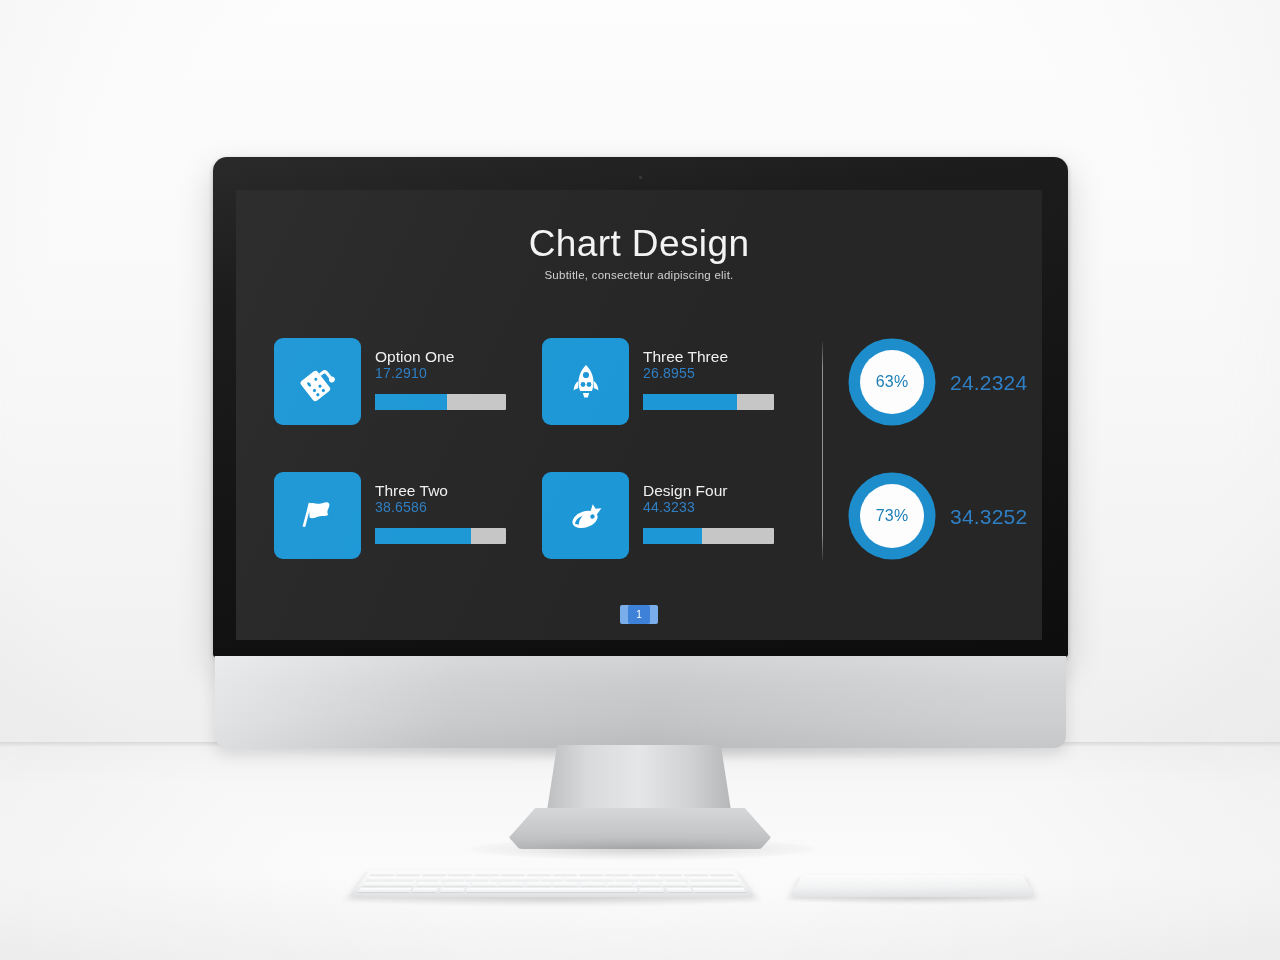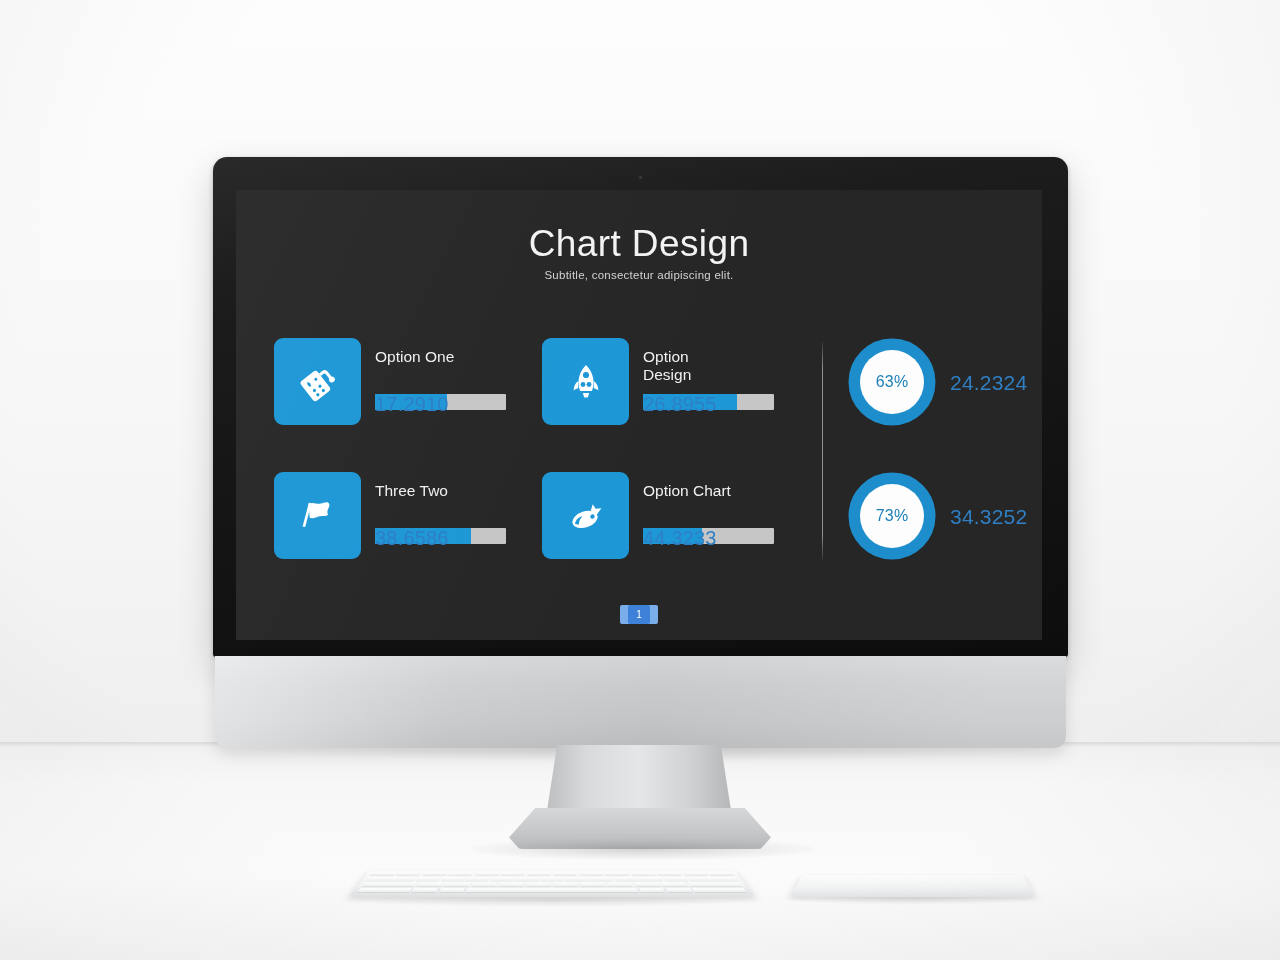--- a/index.html
+++ b/index.html
@@ -285,25 +285,24 @@
     font-size: 15.5px;
     color: #f0f0f0;
     line-height: 1.16;
     max-width: 96px;
   }
   .option-value {
     position: absolute;
     left: 0;
     top: 27px;
     z-index: 1;
-    font-size: 20px;
+    font-size: 14px;
     color: #2f7fc4;
     letter-spacing: 0.2px;
     white-space: nowrap;
-    margin-top: 28px;
   }
   .option-bar {
     position: absolute;
     left: 0;
     top: 56px;
     width: 131px;
     height: 16px;
     background: #c6c6c6;
     border-radius: 1px;
     overflow: hidden;
@@ -462,21 +461,21 @@
                         <path d="M30.8 22 c2.9 2.2 4.4 5.3 4.6 9.4 c-1.8 -1.3 -3.3 -2 -4.6 -2.2 z"></path>
                         <circle cx="23" cy="16" r="3.1" fill="#1d97d6"></circle>
                         <circle cx="20" cy="25.5" r="2.4" fill="#1d97d6"></circle>
                         <circle cx="26" cy="25.5" r="2.4" fill="#1d97d6"></circle>
                         <path d="M19.8 34 h6.4 l-1.4 4.6 h-3.6 z"></path>
                       </g>
                     </svg>
                   </span>
                 </div>
                 <div class="option-body">
-                  <div class="option-label">Option Design</div>
+                  <div class="option-label">Three Three</div>
                   <div class="option-value">26.8955</div>
                   <div class="option-bar">
                     <div class="option-bar-fill" style="width: 72%;"></div>
                   </div>
                 </div>
               </div>
 
               <div class="option-item">
                 <div class="option-tile">
                   <span>
@@ -504,21 +503,21 @@
                       <g fill="#ffffff" transform="rotate(-18 23 23)">
                         <ellipse cx="21" cy="26" rx="13" ry="8"></ellipse>
                         <path d="M28 21 l5 -7 l1.5 5 l5.5 1.5 l-7 5 z"></path>
                         <path d="M10 27 c2.5 -4 6.5 -5.5 9.5 -5 c-3 1.6 -5 4 -6 7 z" fill="#1d97d6"></path>
                         <circle cx="29" cy="25.5" r="2.2" fill="#1d97d6"></circle>
                       </g>
                     </svg>
                   </span>
                 </div>
                 <div class="option-body">
-                  <div class="option-label">Option Chart</div>
+                  <div class="option-label">Design Four</div>
                   <div class="option-value">44.3233</div>
                   <div class="option-bar">
                     <div class="option-bar-fill" style="width: 45%;"></div>
                   </div>
                 </div>
               </div>
 
             </div>
 
             <div id="divider"></div>

